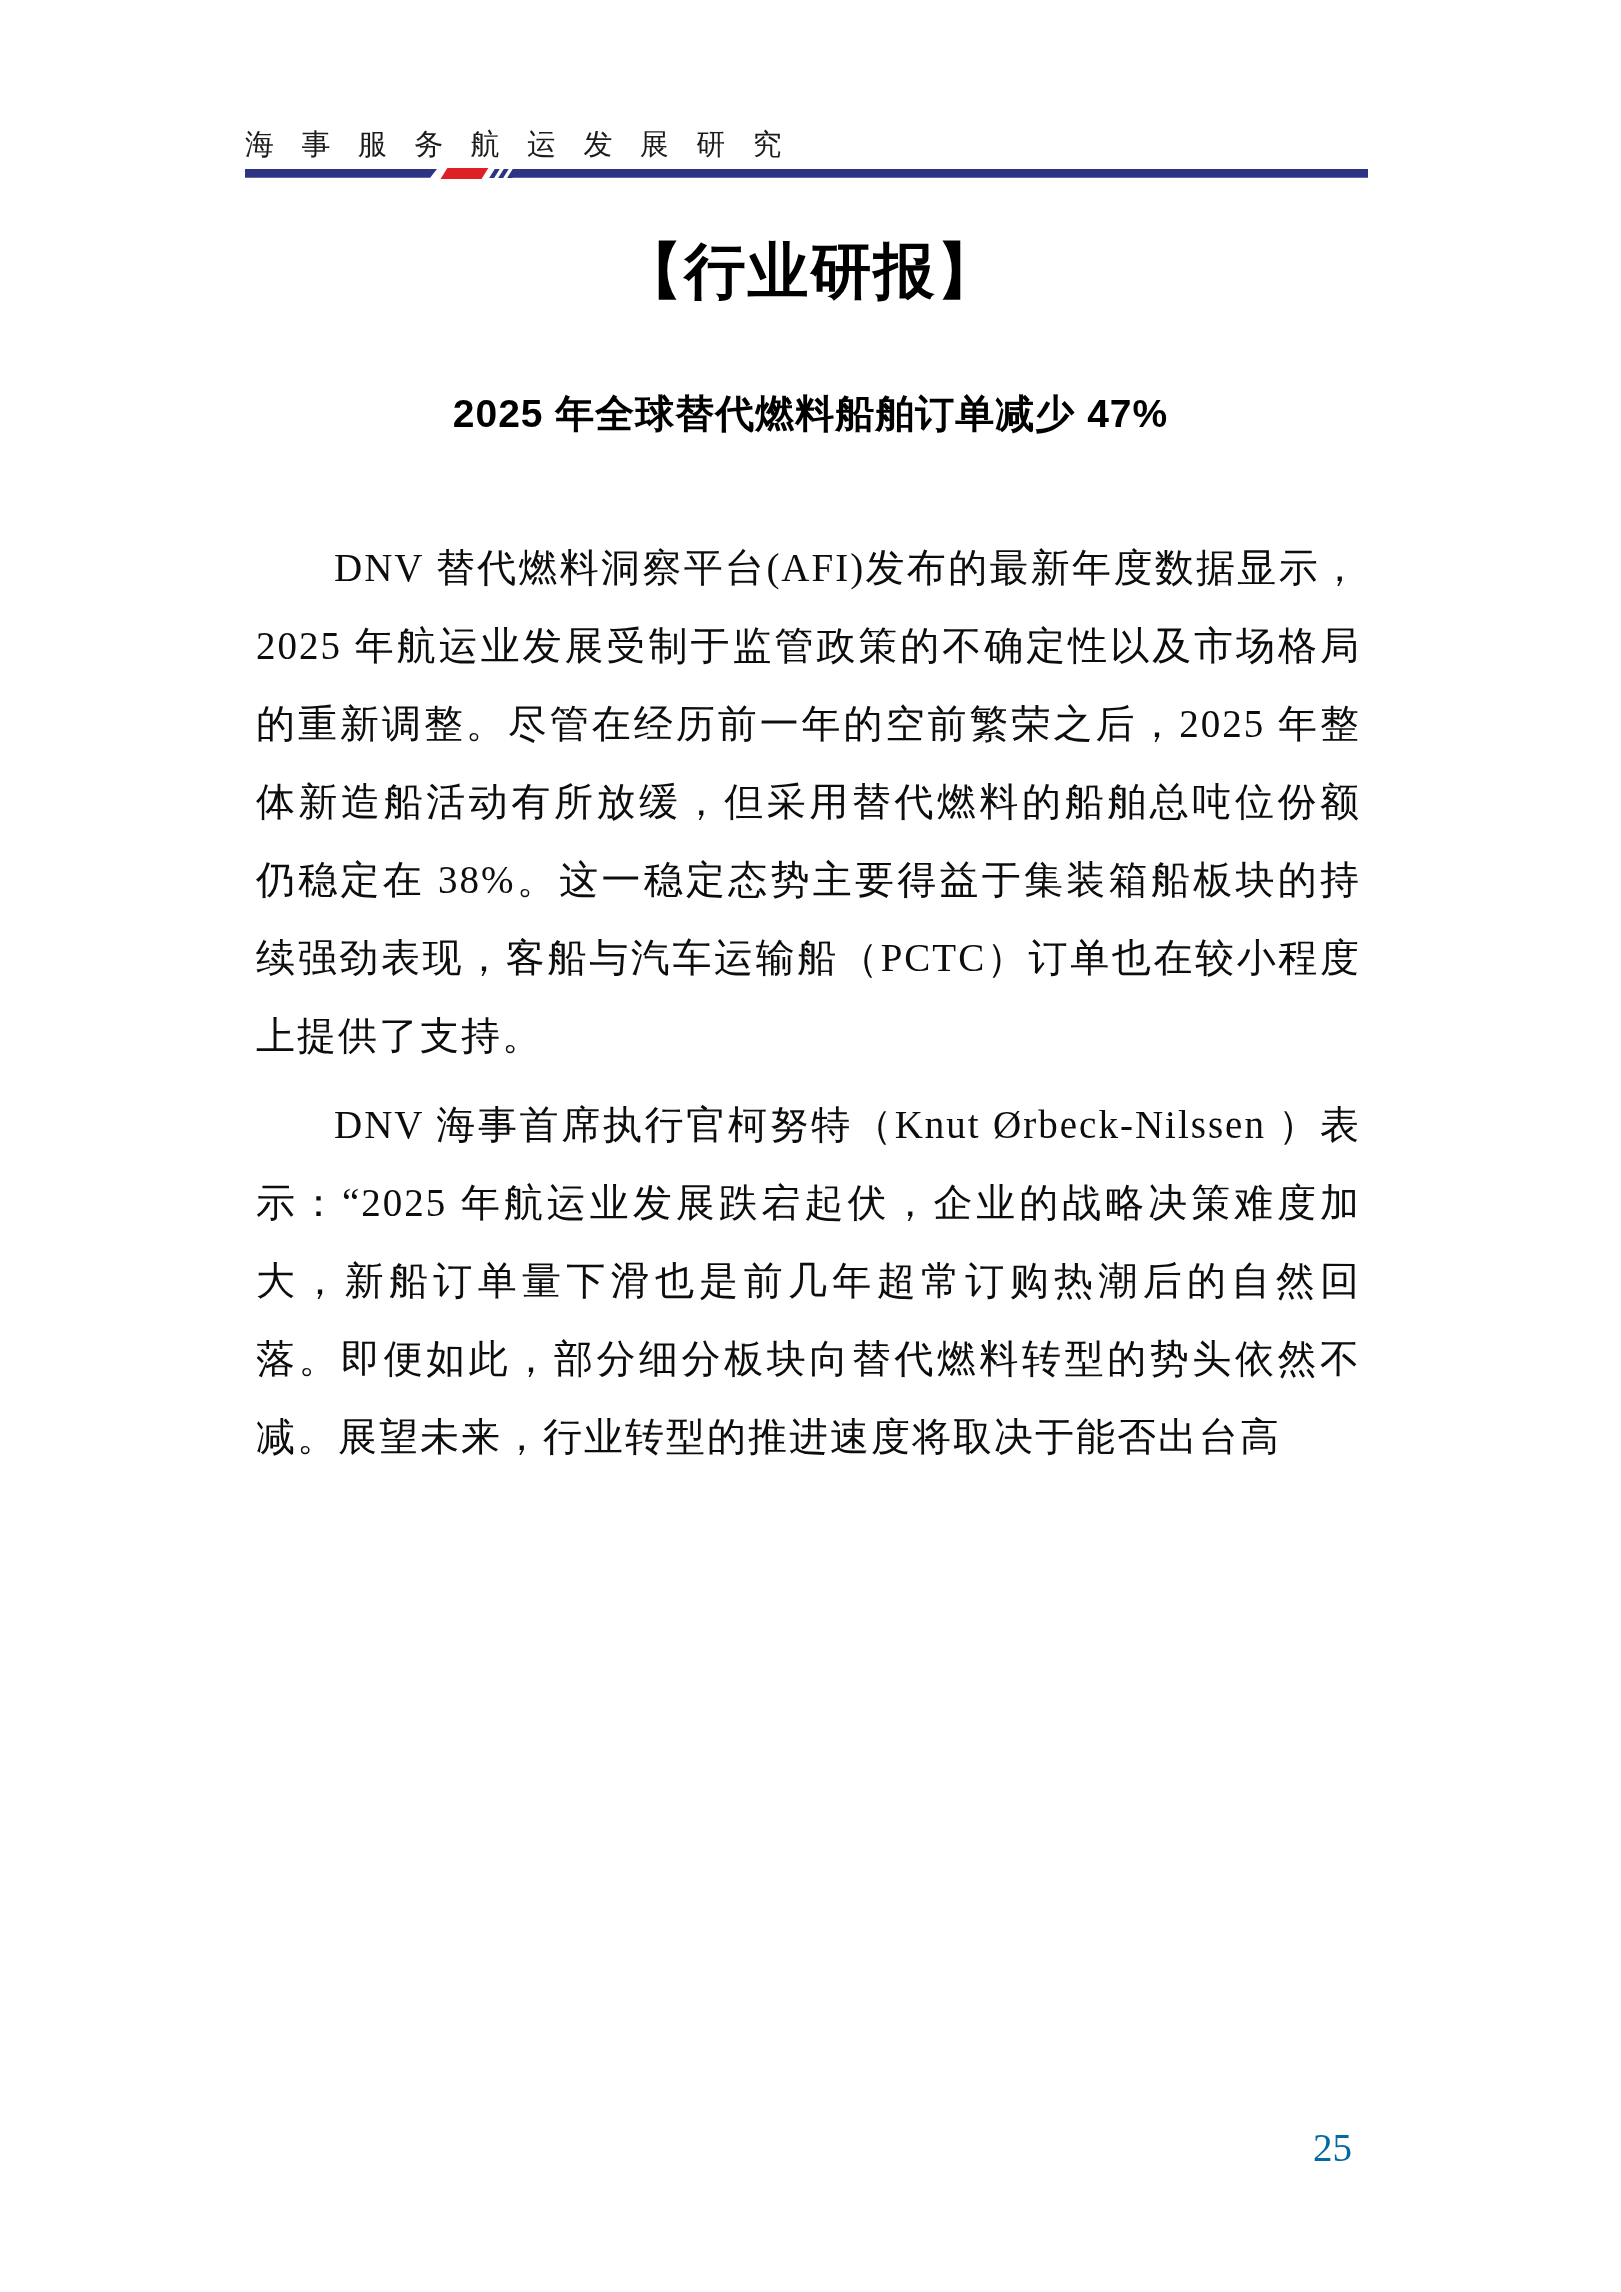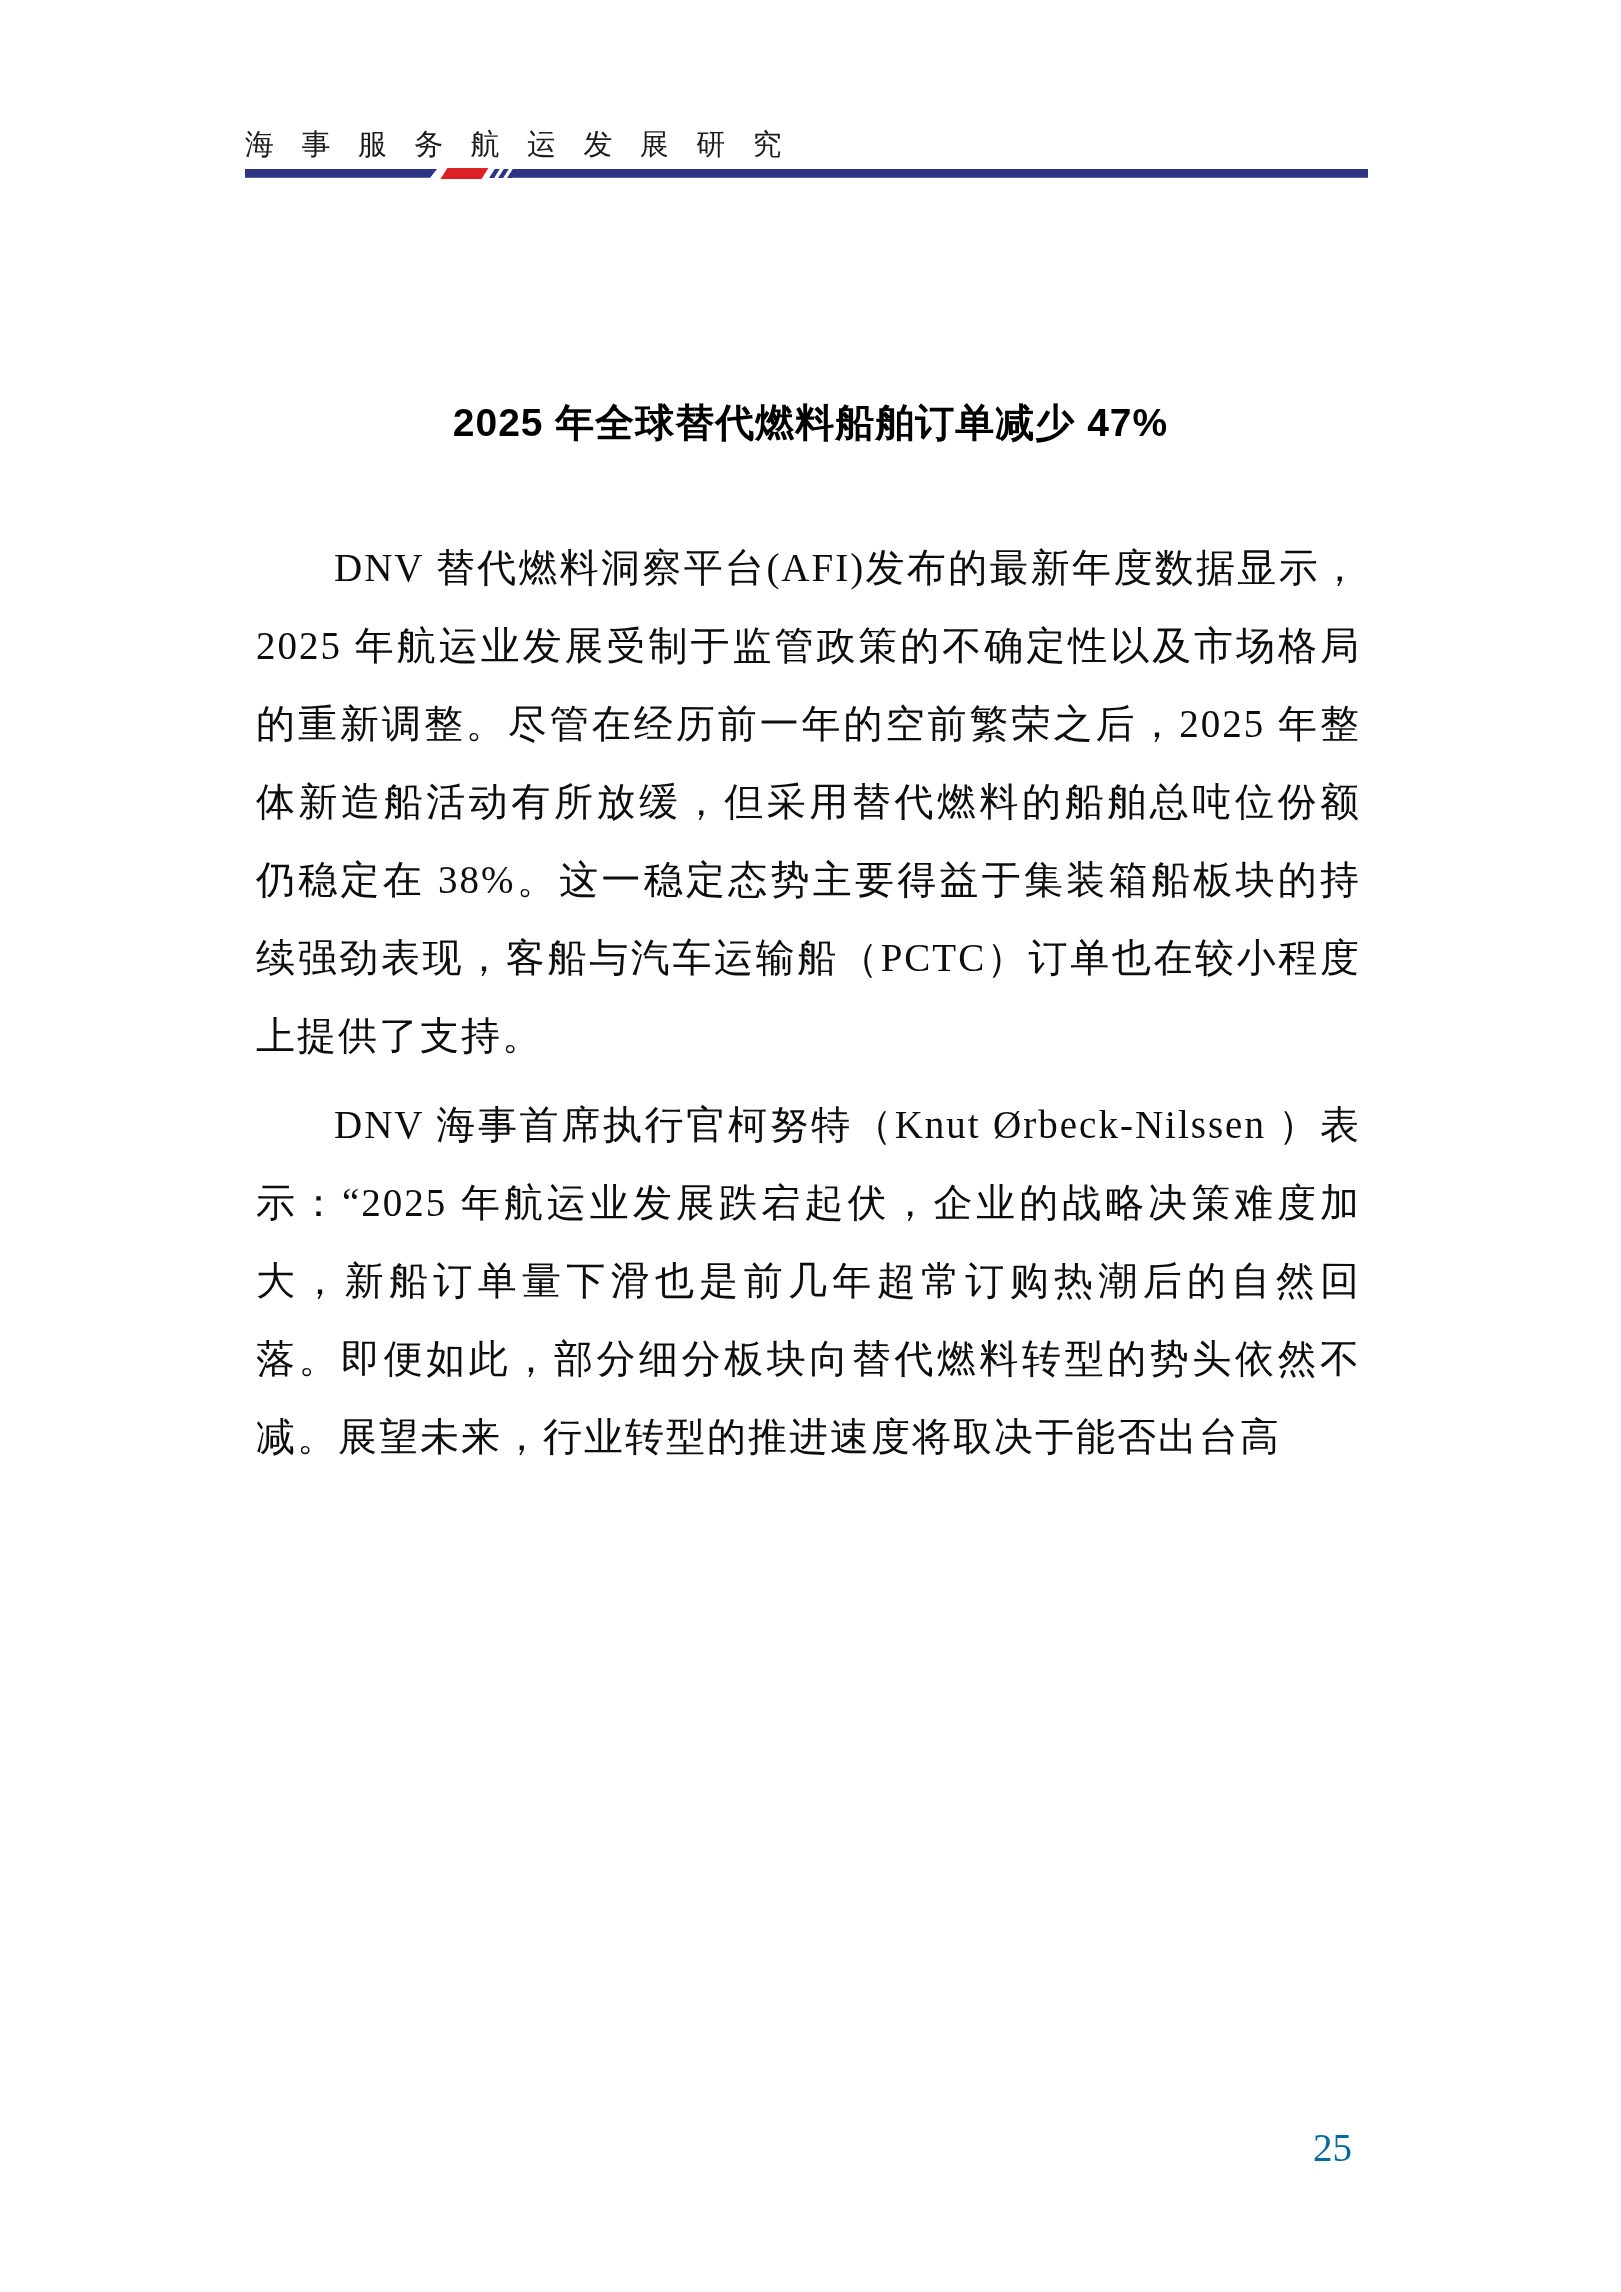--- a/index.html
+++ b/index.html
@@ -41,21 +41,21 @@
   }
   .divider .s1{left:247px;} .divider .s2{left:256px;} .divider .s3{left:265px;}
   
   .doc-title{
     position:absolute;left:0;right:0;top:231px;
     text-align:center;
     font-family:"Liberation Sans", sans-serif;
     font-weight:700;font-size:61px;letter-spacing:2px;color:#000;
   }
   .doc-subtitle{
-    position:absolute;left:0;right:0;top:396px;
+    position:absolute;left:0;right:0;top:387px;
     text-align:center;
     font-family:"Liberation Sans", sans-serif;
     font-weight:700;font-size:39px;letter-spacing:1px;color:#000;
   }
   
   .body-text{
     position:absolute;left:245px;top:518px;width:1127px;
     font-size:39px;line-height:78px;letter-spacing:2px;
     text-align:justify;text-justify:inter-character;
     color:#0d0d0d;
@@ -79,20 +79,21 @@
 
   <div class="divider">
     <div class="seg seg-left"></div>
     <div class="red-accent"></div>
     <div class="stripe s1"></div>
     <div class="stripe s2"></div>
     <div class="stripe s3"></div>
     <div class="seg seg-right"></div>
   </div>
 
+  <div class="doc-title">【行业研报】</div>
 
   <div class="doc-subtitle">2025 年全球替代燃料船舶订单减少 47%</div>
 
   <div class="body-text">
     <p>DNV 替代燃料洞察平台(AFI)发布的最新年度数据显示，2025 年航运业发展受制于监管政策的不确定性以及市场格局的重新调整。尽管在经历前一年的空前繁荣之后，2025 年整体新造船活动有所放缓，但采用替代燃料的船舶总吨位份额仍稳定在 38%。这一稳定态势主要得益于集装箱船板块的持续强劲表现，客船与汽车运输船（PCTC）订单也在较小程度上提供了支持。</p>
     <p>DNV 海事首席执行官柯努特（Knut Ørbeck-Nilssen ）表示：“2025 年航运业发展跌宕起伏，企业的战略决策难度加大，新船订单量下滑也是前几年超常订购热潮后的自然回落。即便如此，部分细分板块向替代燃料转型的势头依然不减。展望未来，行业转型的推进速度将取决于能否出台高</p>
   </div>
 
   <div class="page-number">25</div>
 

